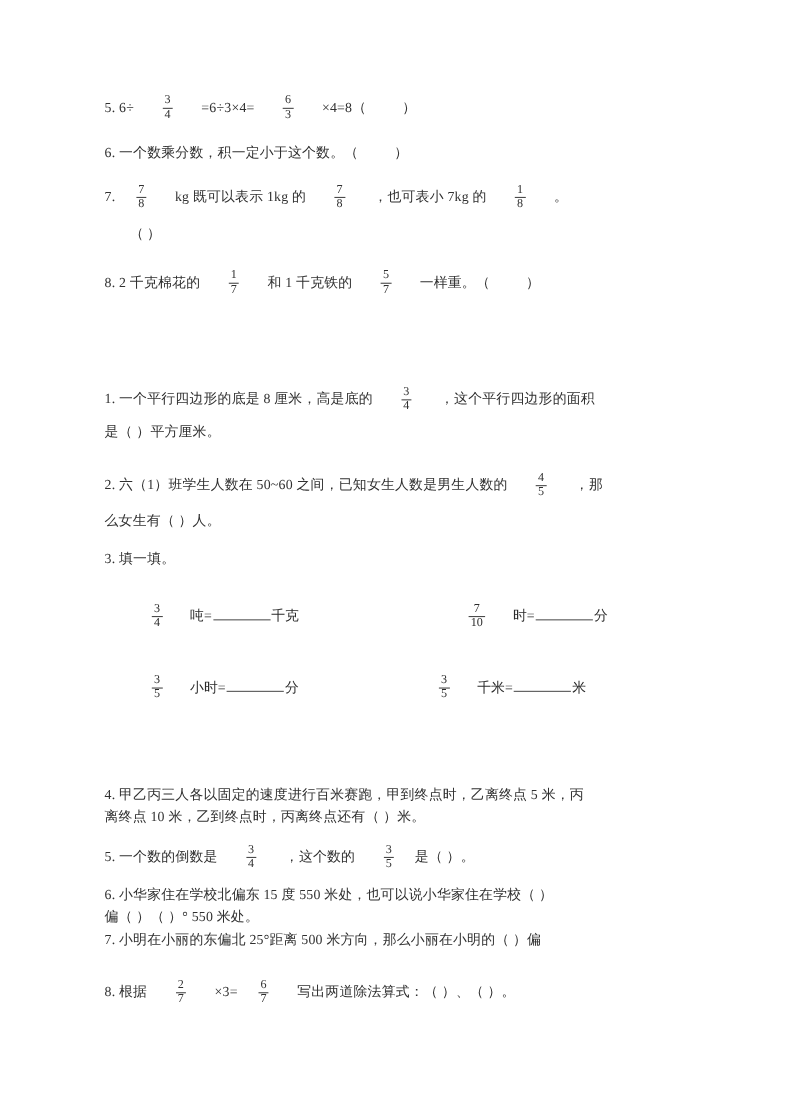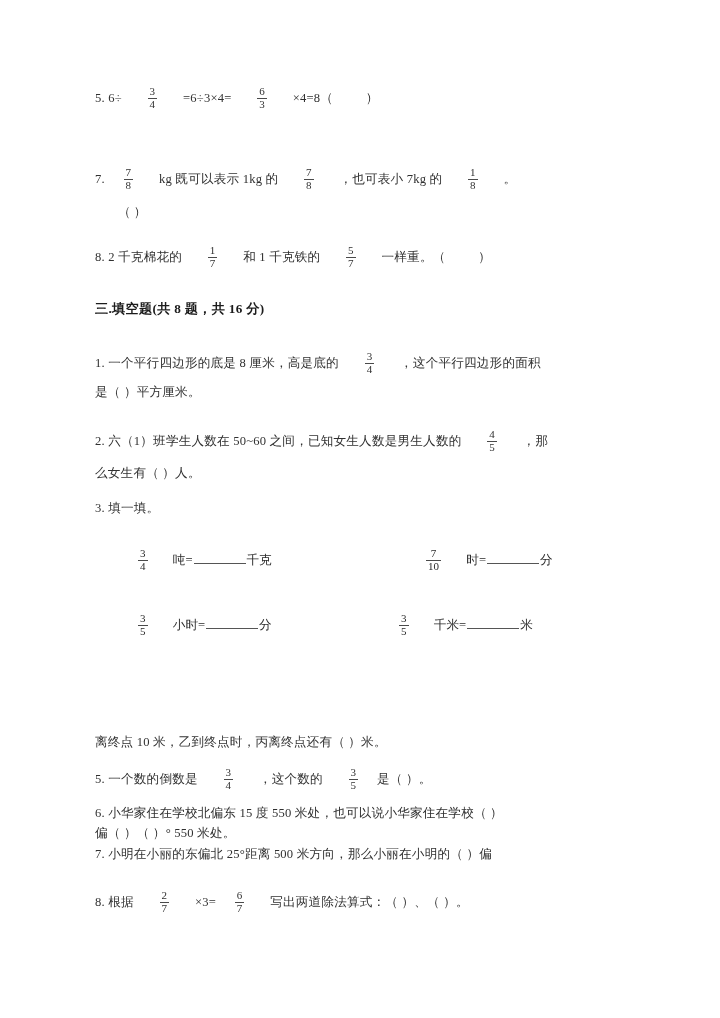--- a/index.html
+++ b/index.html
@@ -109,20 +109,26 @@
     <span class="frac">
       <span class="num">6</span>
       <span class="den">3</span>
     </span>
     <span class="gap"></span>
     <span>×4=8（</span>
     <span class="gap-lg"></span>
     <span>）</span>
   </div>
 
+  <div class="ln" style="left:95px; top:131px;">
+    <span>6.</span>
+    <span>一个数乘分数，积一定小于这个数。（</span>
+    <span class="gap-lg"></span>
+    <span>）</span>
+  </div>
 
   <div class="ln" style="left:95px; top:167px;">
     <span>7.</span>
     <span class="gap-sm"></span>
     <span class="frac">
       <span class="num">7</span>
       <span class="den">8</span>
     </span>
     <span class="gap"></span>
     <span>kg 既可以表示 1kg 的</span>
@@ -160,21 +166,20 @@
     <span class="frac">
       <span class="num">5</span>
       <span class="den">7</span>
     </span>
     <span class="gap"></span>
     <span>一样重。（</span>
     <span class="gap-lg"></span>
     <span>）</span>
   </div>
 
-  <div class="sec-head" style="left:95px; top:300px;">三.填空题(共 8 题，共 16 分)</div>
 
   <div class="ln" style="left:95px; top:351px;">
     <span>1.</span>
     <span>一个平行四边形的底是 8 厘米，高是底的</span>
     <span class="gap"></span>
     <span class="frac">
       <span class="num">3</span>
       <span class="den">4</span>
     </span>
     <span class="gap"></span>
@@ -233,20 +238,24 @@
     <span class="fillcell">
       <span class="frac">
         <span class="num">3</span>
         <span class="den">5</span>
       </span>
       <span class="gap"></span>
       <span>千米=</span><span class="blank-u"></span><span>米</span>
     </span>
   </div>
 
+  <div class="ln" style="left:95px; top:714px;">
+    <span>4.</span>
+    <span>甲乙丙三人各以固定的速度进行百米赛跑，甲到终点时，乙离终点 5 米，丙</span>
+  </div>
   <div class="ln" style="left:95px; top:734px;">离终点 10 米，乙到终点时，丙离终点还有（      ）米。</div>
 
   <div class="ln" style="left:95px; top:767px;">
     <span>5.</span>
     <span>一个数的倒数是</span>
     <span class="gap"></span>
     <span class="frac">
       <span class="num">3</span>
       <span class="den">4</span>
     </span>

